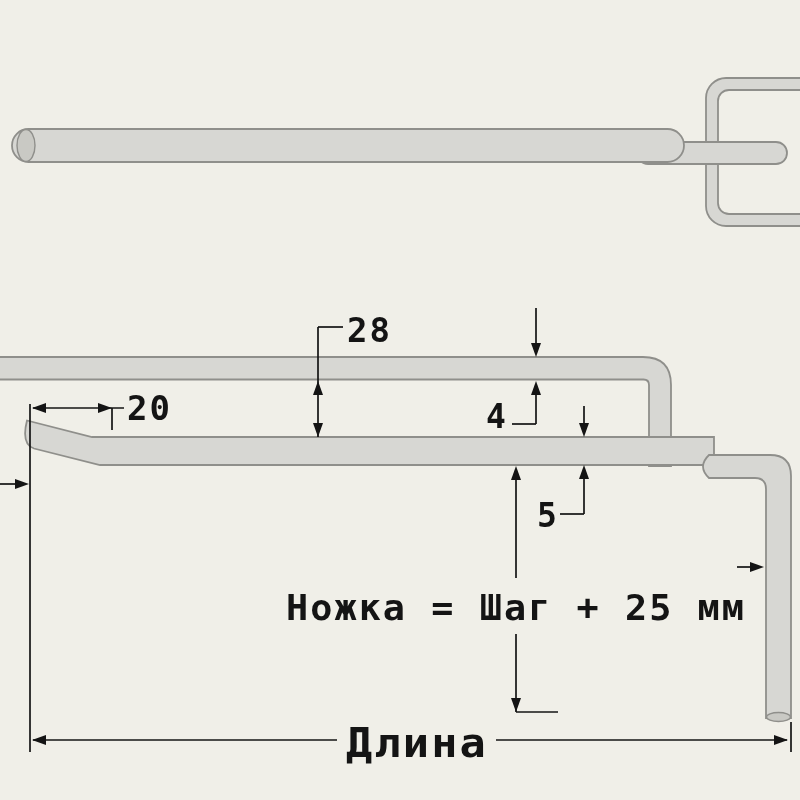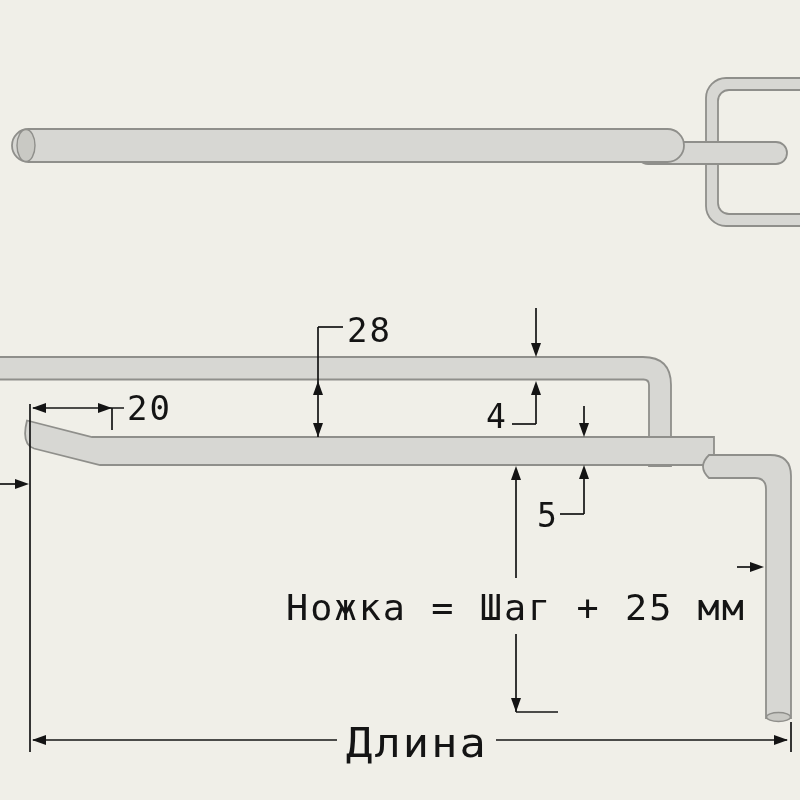--- a/index.html
+++ b/index.html
@@ -8,20 +8,21 @@
     --wire_shade:#c9c9c4;
     --wire_stroke:#8f8f8b;
     --dimension:#141414;
   }
   html,body{margin:0;padding:0;}
   .canvas{
     width:800px;height:800px;
     background:var(--background);
     position:relative;
     overflow:hidden;
+    font-weight:bold;
   }
   svg{display:block;}
   .wire{
     fill:var(--wire_fill);
     stroke:var(--wire_stroke);
     stroke-width:1.8;
   }
   .wire-hole{
     fill:var(--background);
     stroke:var(--wire_stroke);

